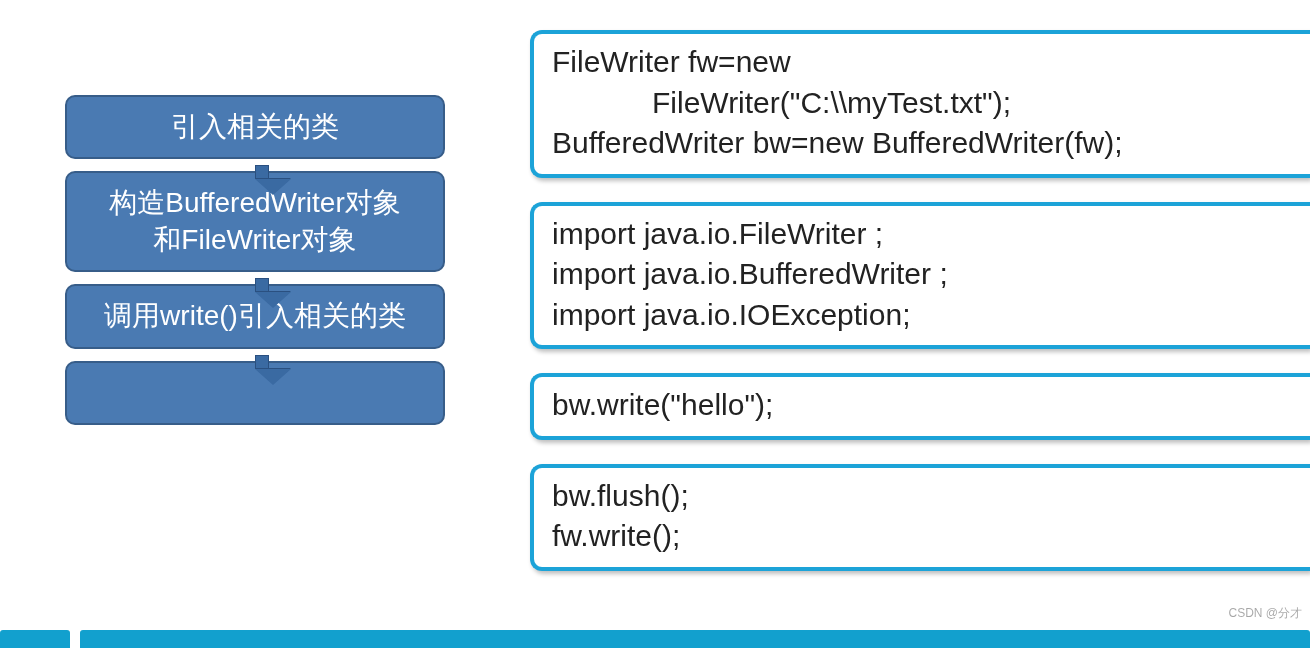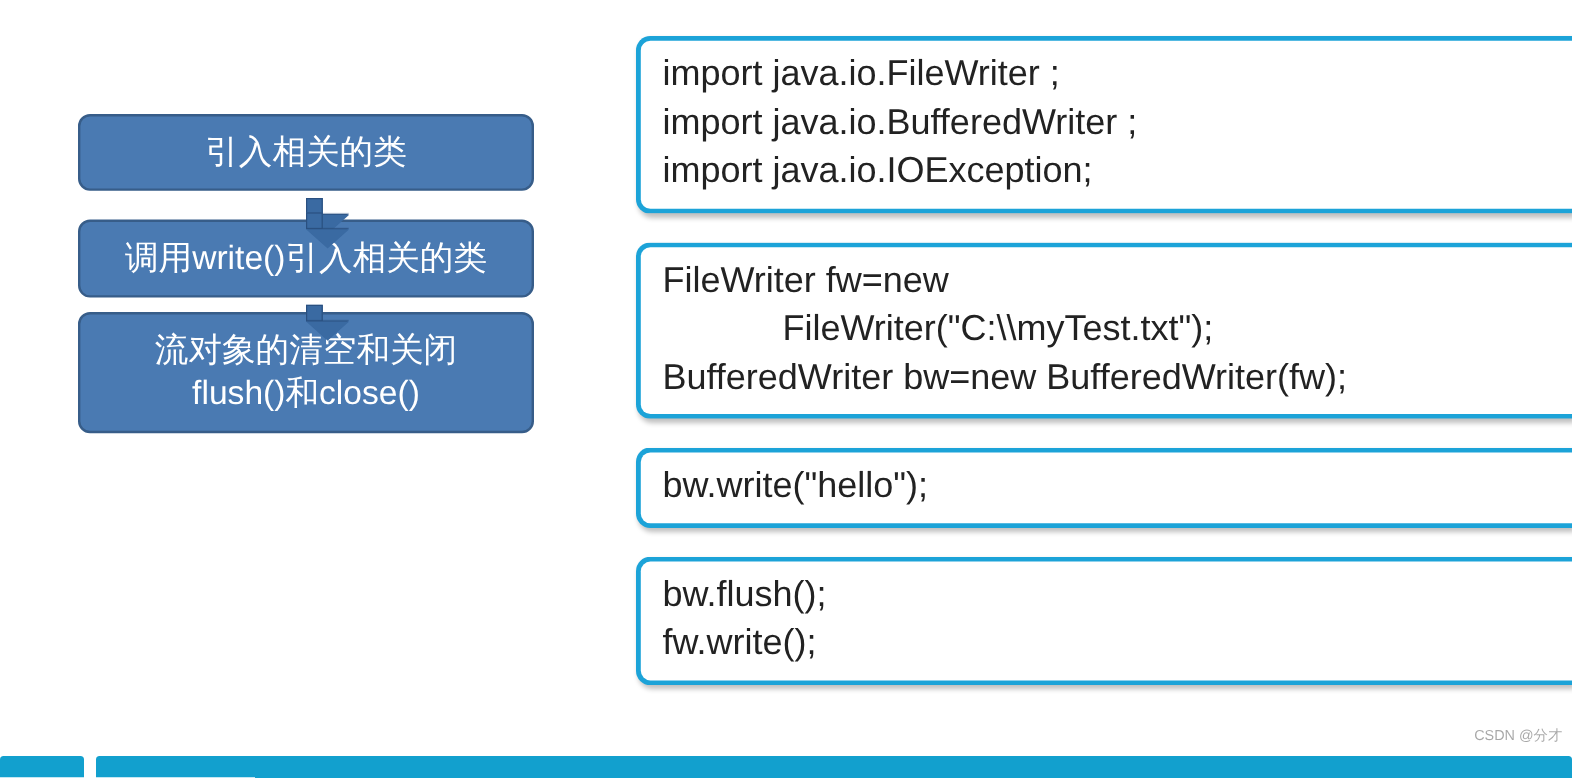--- a/index.html
+++ b/index.html
@@ -113,49 +113,52 @@
 
     <div class="flow-box">
       <span>引入相关的类</span>
     </div>
 
     <div class="arrow">
       <div class="stem"></div>
         <div class="head"></div>
     </div>
 
+    <div class="flow-box">
+      <span>构造BufferedWriter对象</span><br>
+      <span>和FileWriter对象</span>
+    </div>
 
     <div class="arrow">
       <div class="stem"></div>
         <div class="head"></div>
     </div>
 
     <div class="flow-box">
       <span>调用write()引入相关的类</span>
     </div>
 
     <div class="arrow">
       <div class="stem"></div>
         <div class="head"></div>
     </div>
 
     <div class="flow-box">
-      <span>流对象的清空和关闭</span><br>
-      <span>flush()和close()</span>
+      <br>
     </div>
 
   </div>
 
   <div class="right-col">
+    <div class="code-box"><span>FileWriter fw=new
+            FileWriter("C:\\myTest.txt");
+BufferedWriter bw=new BufferedWriter(fw);</span></div>
     <div class="code-box"><span>import java.io.FileWriter ;
 import java.io.BufferedWriter ;
 import java.io.IOException;</span></div>
-    <div class="code-box"><span>FileWriter fw=new
-            FileWriter("C:\\myTest.txt");
-BufferedWriter bw=new BufferedWriter(fw);</span></div>
     <div class="code-box"><span>bw.write("hello");</span></div>
     <div class="code-box"><span>bw.flush();
 fw.write();</span></div>
   </div>
 
 </div>
 
 <div class="watermark">CSDN @分才</div>
 
 <div class="bottom-bar">

